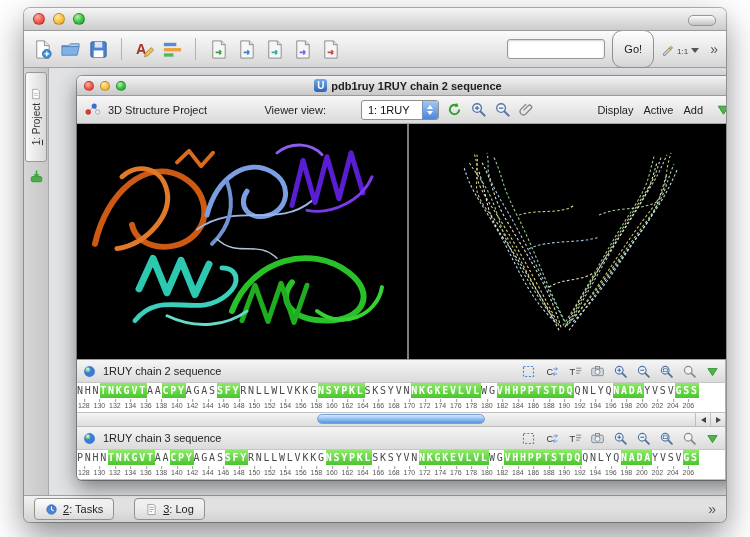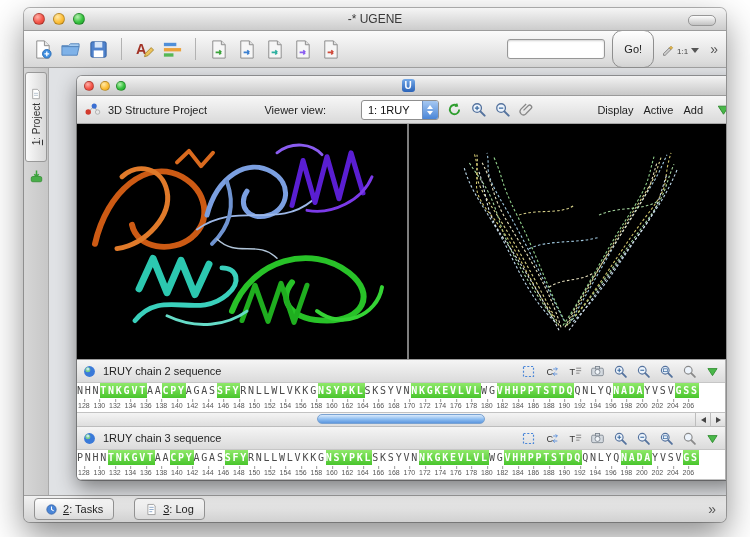--- a/index.html
+++ b/index.html
@@ -89,21 +89,20 @@
 <body>
 
 <div class="mac-window">
 
   <div class="titlebar">
     <div class="lights">
       <span class="light red"></span>
       <span class="light yellow"></span>
       <span class="light green"></span>
     </div>
-    <div class="title-text">-* UGENE</div>
     <div class="title-pill"></div>
   </div>
 
   <div class="toolbar">
     <span style="display:flex;align-items:center;gap:7px">
         <span class="icon tb-icon">
           <svg viewBox="0 0 22 22">
             <path d="M5 2h8l5 5v13H5z" fill="#fff" stroke="#8a8a8a"></path>
             <path d="M13 2v5h5" fill="#e8e8e8" stroke="#8a8a8a"></path>
             <circle cx="15.5" cy="15.5" r="4.5" fill="#3f8fe0" stroke="#2a6db8"></circle>
@@ -213,20 +212,21 @@
       <div class="inner-window">
 
         <div class="inner-titlebar">
           <div class="lights">
             <span class="light red"></span>
             <span class="light yellow"></span>
             <span class="light green"></span>
           </div>
           <div class="inner-title">
             <span class="u-logo">U</span>
+            <span>pdb1ruy 1RUY chain 2 sequence</span>
           </div>
         </div>
 
         <div class="viewer-toolbar">
           <span class="icon vt-icon">
               <svg viewBox="0 0 20 20">
                 <line x1="5" y1="13" x2="12" y2="6" stroke="#999"></line>
                 <line x1="12" y1="6" x2="16" y2="13" stroke="#999"></line>
                 <circle cx="5" cy="13" r="3.2" fill="#d23b2e"></circle>
                 <circle cx="12" cy="6" r="3" fill="#3b6fd2"></circle>

